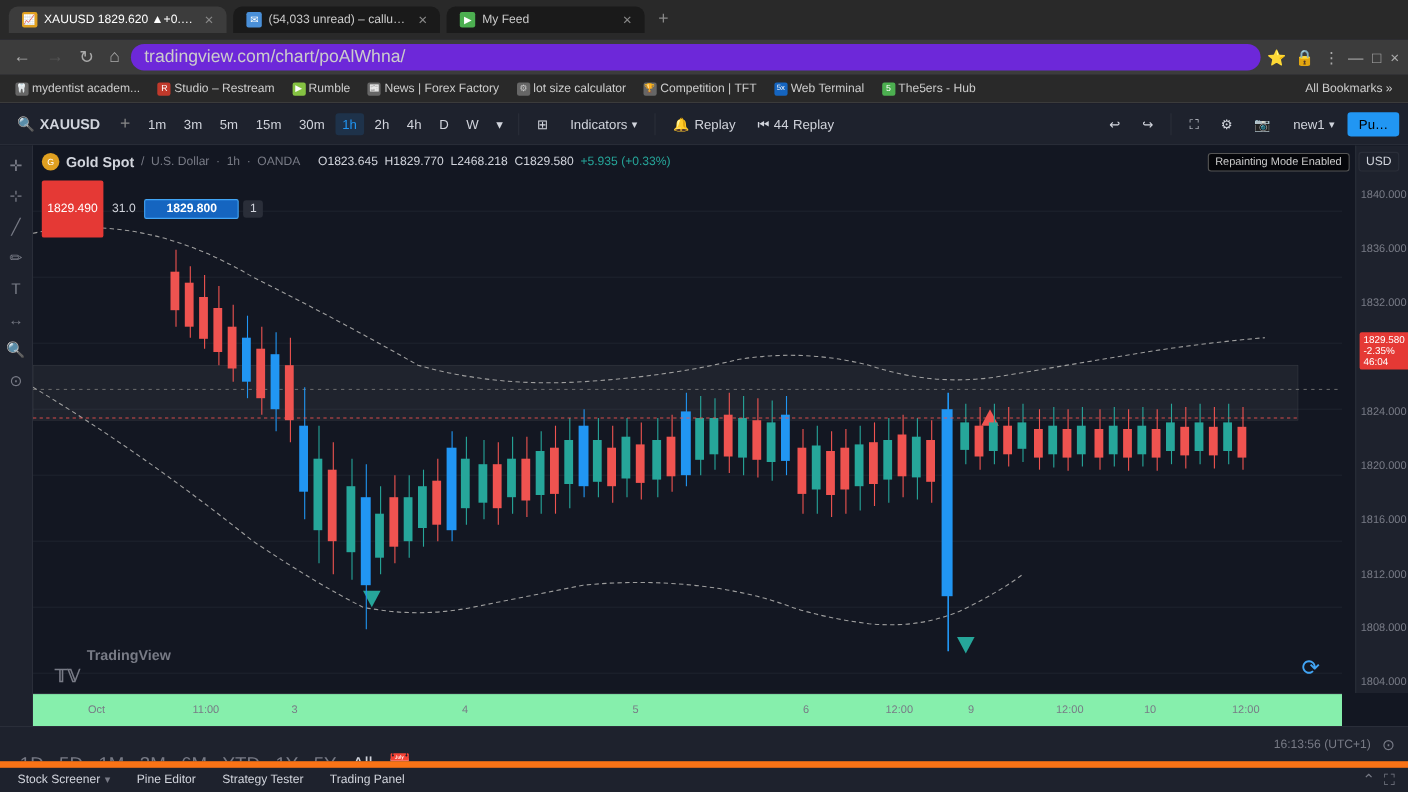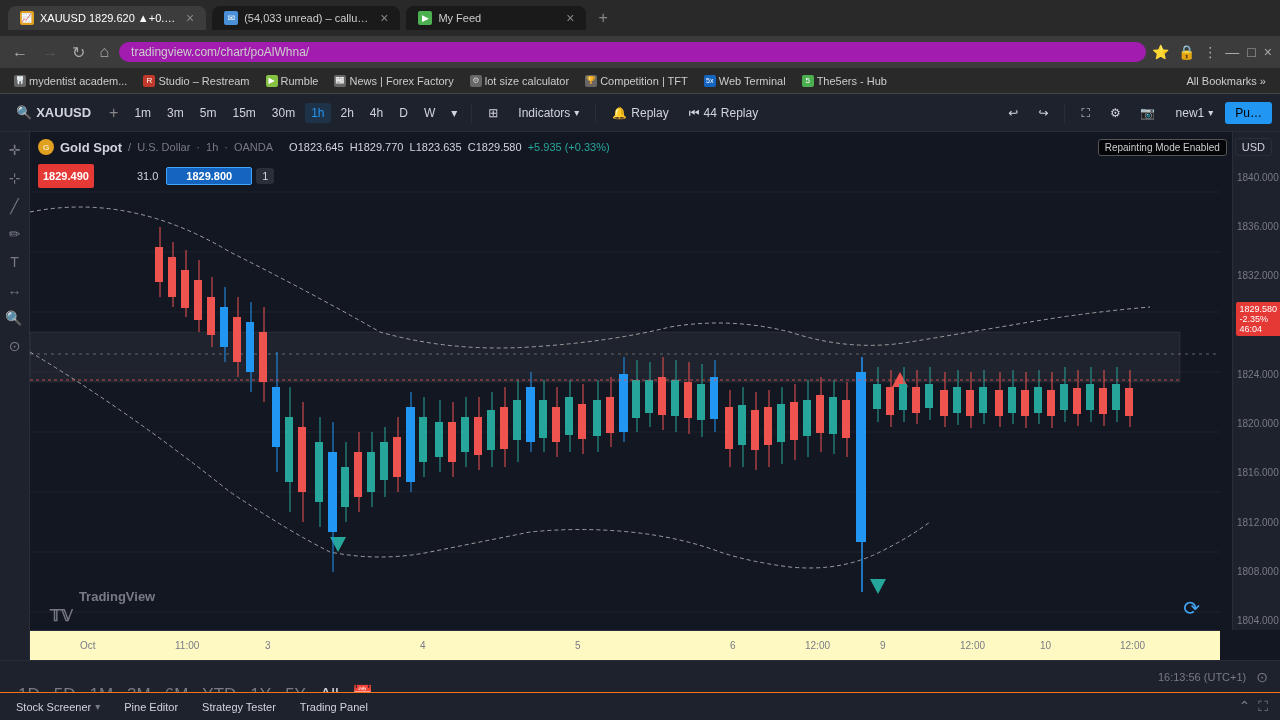--- a/index.html
+++ b/index.html
@@ -7,21 +7,21 @@
 
     
     .browser-chrome { background: #292929; height: 36px; display: flex; align-items: center; padding: 0 8px; gap: 6px; }
     .browser-tab { background: #1e1e1e; border-radius: 8px 8px 0 0; padding: 4px 12px; display: flex; align-items: center; gap: 6px; font-size: 12px; color: #ccc; min-width: 180px; }
     .browser-tab.active { background: #3c3c3c; color: #fff; }
     .browser-tab .favicon { width: 14px; height: 14px; border-radius: 2px; background: #e0a020; display: inline-block; font-size: 9px; color: white; text-align: center; line-height: 14px; }
     .browser-tab .close-tab { margin-left: auto; color: #888; cursor: pointer; font-size: 14px; }
     .new-tab-btn { color: #888; font-size: 16px; cursor: pointer; padding: 2px 6px; }
     .browser-controls { background: #3c3c3c; height: 32px; display: flex; align-items: center; padding: 0 8px; gap: 6px; }
     .nav-btn { color: #aaa; font-size: 16px; cursor: pointer; padding: 2px 4px; }
-    .address-bar { flex: 1; background: #a21caf; border-radius: 14px; padding: 3px 12px; color: #ccc; font-size: 12px; }
+    .address-bar { flex: 1; background: #6d28d9; border-radius: 14px; padding: 3px 12px; color: #ccc; font-size: 16px; }
     .toolbar-icons { display: flex; gap: 8px; color: #aaa; font-size: 14px; }
 
     
     .bookmarks-bar { background: #292929; height: 26px; display: flex; align-items: center; padding: 0 8px; gap: 4px; border-bottom: 1px solid #444; overflow: hidden; }
     .bookmark-item { color: #ccc; font-size: 11px; padding: 2px 6px; border-radius: 3px; cursor: pointer; white-space: nowrap; display: flex; align-items: center; gap: 3px; }
     .bookmark-favicon { width: 12px; height: 12px; background: #666; border-radius: 2px; display: inline-block; font-size: 8px; text-align: center; line-height: 12px; }
 
     
     .tv-app { background: #131722; height: calc(720px - 36px - 32px - 26px); display: flex; flex-direction: column; }
 
@@ -51,49 +51,49 @@
     .chart-header { position: absolute; top: 0; left: 0; right: 0; z-index: 10; padding: 6px 8px; display: flex; align-items: center; gap: 8px; }
     .symbol-badge { display: flex; align-items: center; gap: 6px; }
     .symbol-circle { width: 16px; height: 16px; background: #e0a020; border-radius: 50%; display: flex; align-items: center; justify-content: center; font-size: 8px; color: white; }
     .symbol-name { font-size: 13px; font-weight: 600; color: #d1d4dc; }
     .symbol-desc { font-size: 11px; color: #787b86; }
     .ohlc-data { font-size: 11px; color: #d1d4dc; margin-left: 8px; }
     .repainting-badge { background: rgba(0,0,0,0.7); border: 1px solid #555; color: #ccc; font-size: 10px; padding: 2px 6px; border-radius: 3px; margin-left: auto; }
     .currency-select { background: #1e222d; border: 1px solid #2a2e39; color: #d1d4dc; font-size: 11px; padding: 2px 6px; border-radius: 3px; cursor: pointer; }
 
     
-    .price-label-red { background: #e53935; color: white; font-size: 11px; font-weight: bold; padding: 6px 5px; border-radius: 2px; display: inline-block; }
-    .price-label-num { color: #d1d4dc; font-size: 11px; padding: 2px 4px; margin-left: 35px; }
+    .price-label-red { background: #e53935; color: white; font-size: 11px; font-weight: normal; padding: 20px 5px; border-radius: 2px; display: inline-block; }
+    .price-label-num { color: #d1d4dc; font-size: 11px; padding: 2px 4px; }
     .price-label-blue { background: #1565c0; color: white; font-size: 11px; font-weight: bold; padding: 2px 19px; border-radius: 2px; display: inline-block; border: 1px solid #42a5f5; }
     .price-labels-row { position: absolute; top: 32px; left: 8px; display: flex; align-items: center; gap: 4px; z-index: 10; }
     
     
     .price-axis { position: absolute; right: 0; top: 0; bottom: 30px; width: 48px; background: #1e222d; border-left: 1px solid #2a2e39; display: flex; flex-direction: column; justify-content: space-between; padding: 40px 4px 4px; }
     .price-tick { color: #787b86; font-size: 10px; text-align: right; }
     
     
-    .time-axis { position: absolute; bottom: 0; left: 0; right: 60px; height: 30px; background: #fef9c3; border-top: 1px solid #2a2e39; display: flex; align-items: center; }
+    .time-axis { position: absolute; bottom: 0; left: 0; right: 60px; height: 30px; background: #86efac; border-top: 1px solid #2a2e39; display: flex; align-items: center; }
     .time-tick { color: #787b86; font-size: 10px; position: absolute; }
     
     
     .tv-logo { position: absolute; bottom: 35px; left: 20px; color: #787b86; font-size: 13px; font-weight: bold; display: flex; align-items: center; gap: 6px; }
     .tv-logo-icon { color: #787b86; font-size: 16px; margin-top: 39px; }
     
     
     .refresh-icon-chart { position: absolute; bottom: 40px; right: 80px; color: #42a5f5; font-size: 20px; cursor: pointer; }
 
     
     .bottom-bar { height: 32px; background: #1e222d; border-top: 1px solid #2a2e39; display: flex; align-items: center; padding: 0 12px; gap: 2px; }
     .timerange-btn { color: #787b86; font-size: 17px; padding: 2px 6px; border-radius: 3px; cursor: pointer; margin-top: 36px; }
     .timerange-btn.active { color: #d1d4dc; }
     .bottom-time { margin-left: auto; color: #787b86; font-size: 11px; }
     .bottom-refresh { color: #787b86; font-size: 14px; cursor: pointer; margin-left: 8px; }
 
     
-    .footer-tools { height: 28px; background: #1e222d; border-top: 1px solid #f97316; display: flex; align-items: center; padding: 0 12px; gap: 16px; }
+    .footer-tools { height: 28px; background: #1e222d; border-top: 6px solid #f97316; display: flex; align-items: center; padding: 0 12px; gap: 16px; }
     .footer-tool { color: #d1d4dc; font-size: 11px; cursor: pointer; display: flex; align-items: center; gap: 4px; padding: 2px 4px; }
     .footer-tool .dropdown-arrow { color: #787b86; font-size: 10px; }
     .footer-right { margin-left: auto; display: flex; gap: 8px; }
     .footer-icon-btn { color: #787b86; font-size: 14px; cursor: pointer; }
 
     
     .candle-up { fill: #26a69a; }
     .candle-down { fill: #ef5350; }
     .candle-blue { fill: #2196f3; }
     .dashed-line { stroke: #9e9e9e; stroke-dasharray: 4,3; stroke-width: 1; fill: none; }
@@ -257,21 +257,21 @@
           <span class="symbol-desc">/</span>
           <span class="symbol-desc">U.S. Dollar</span>
           <span class="symbol-desc">·</span>
           <span class="symbol-desc">1h</span>
           <span class="symbol-desc">·</span>
           <span class="symbol-desc">OANDA</span>
         </div>
         <div class="ohlc-data">
           O<span>1823.645</span>
           &nbsp;H<span>1829.770</span>
-          &nbsp;L<span>1823.635</span>
+          &nbsp;L<span>2468.218</span>
           &nbsp;C<span>1829.580</span>
           &nbsp;<span style="color:#26a69a;">+5.935 (+0.33%)</span>
         </div>
         <div class="repainting-badge">Repainting Mode Enabled</div>
         <div class="currency-select">USD</div>
       </div>
 
       <div class="price-labels-row">
         <span class="price-label-red">1829.490</span>
         <span class="price-label-num">31.0</span>

